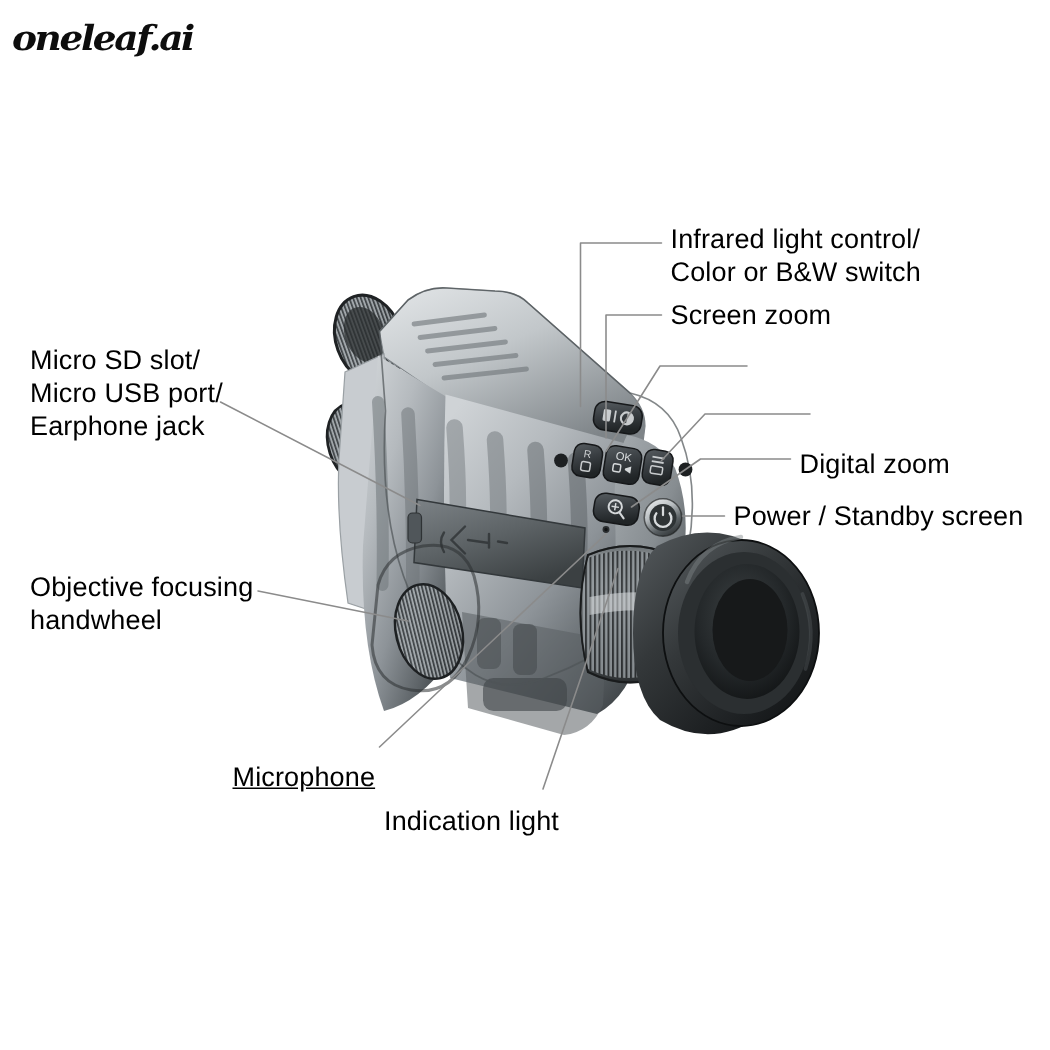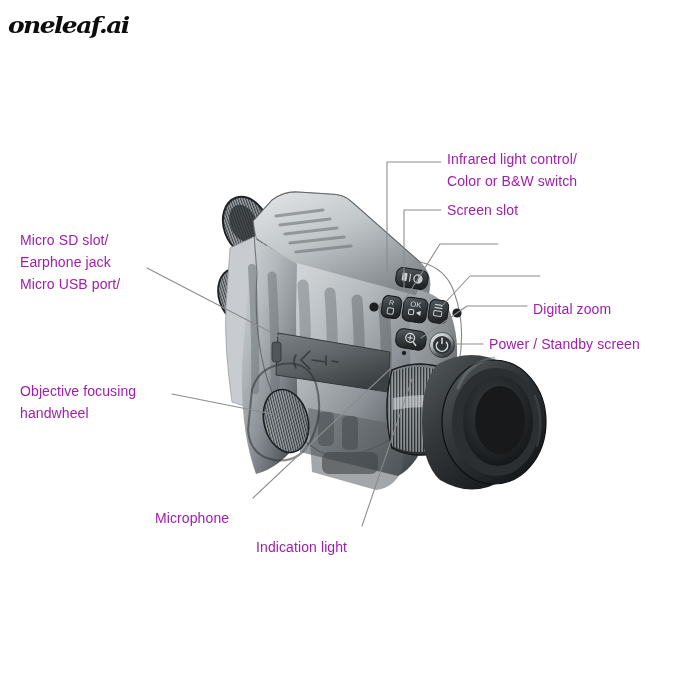--- a/index.html
+++ b/index.html
@@ -35,23 +35,23 @@
     color: #0d0d0d;
     line-height: 36px;
     transform: scaleY(0.92);
     transform-origin: left center;
     white-space: nowrap;
   }
   
   .label {
     position: absolute;
     font-family: "Liberation Sans", "DejaVu Sans", sans-serif;
-    font-size: 14px;
+    font-size: 18px;
     line-height: 22px;
-    color: #a21caf;
+    color: #000000;
     white-space: nowrap;
     letter-spacing: 0.1px;
   }
   .label .ln { display: block; }
   
   #leaders, #device {
     position: absolute;
     left: 0;
     top: 0;
     width: 700px;
@@ -387,45 +387,45 @@
 
     <path class="leader" d="M362,526 L412,379"></path>
   </svg>
 
   <div class="label" style="left:447px; top:148px;">
     <span class="ln">Infrared light control/</span>
     <span class="ln">Color or B&amp;W switch</span>
   </div>
 
   <div class="label" style="left:447px; top:199px;">
-    <span class="ln">Screen slot</span>
+    <span class="ln">Screen zoom</span>
   </div>
 
 
 
   <div class="label" style="left:533px; top:298px;">
     <span class="ln">Digital zoom</span>
   </div>
 
   <div class="label" style="left:489px; top:333px;">
     <span class="ln">Power / Standby screen</span>
   </div>
 
   <div class="label" style="left:20px; top:229px;">
     <span class="ln">Micro SD slot/</span>
+    <span class="ln">Micro USB port/</span>
     <span class="ln">Earphone jack</span>
-    <span class="ln">Micro USB port/</span>
   </div>
 
   <div class="label" style="left:20px; top:380px;">
     <span class="ln">Objective focusing</span>
     <span class="ln">handwheel</span>
   </div>
 
-  <div class="label" style="left:155px; top:507px;">
+  <div class="label" style="left:155px; top:507px;text-decoration:underline;">
     <span class="ln">Microphone</span>
   </div>
 
   <div class="label" style="left:256px; top:536px;">
     <span class="ln">Indication light</span>
   </div>
 
 </div>
 
 </body></html>

